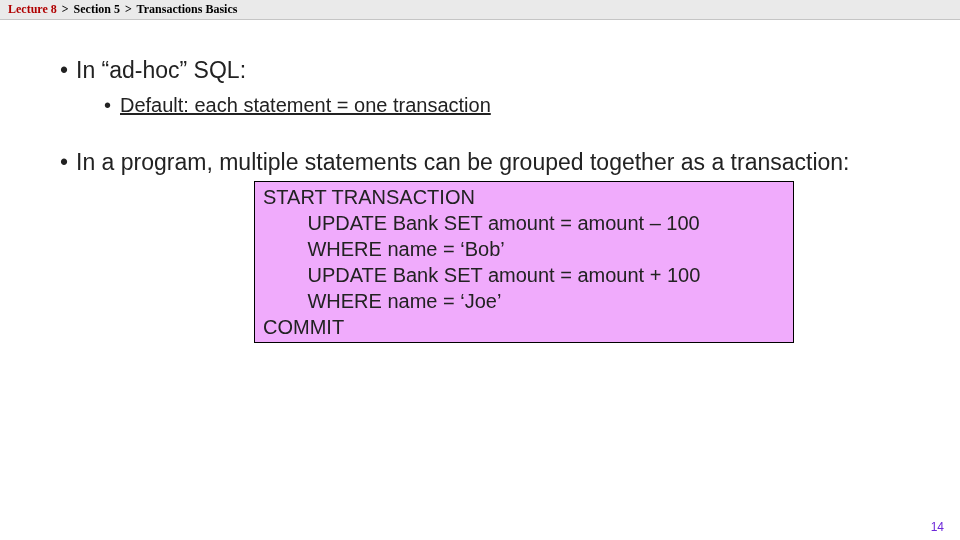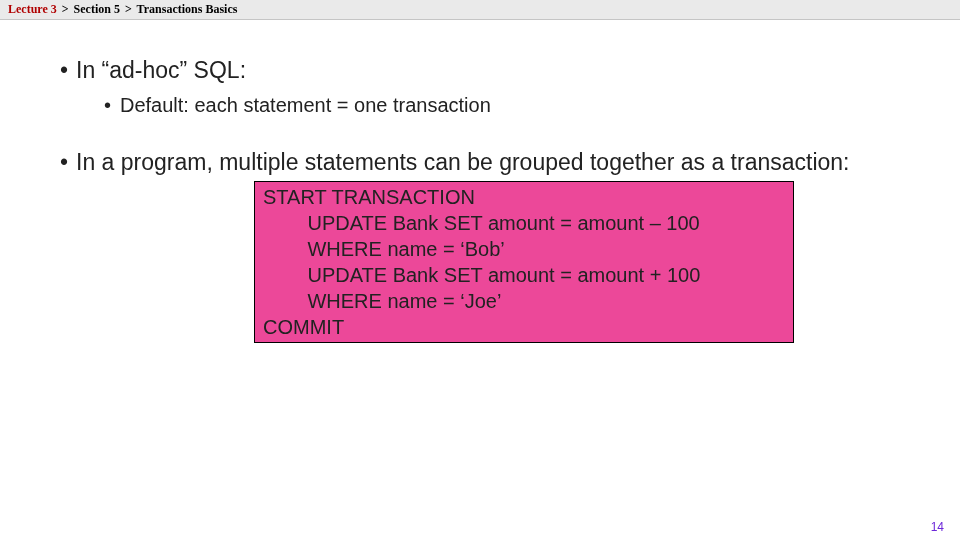--- a/index.html
+++ b/index.html
@@ -45,55 +45,56 @@
     position: relative;
   }
   ul.level1 > li .bullet {
     display: inline-block;
     width: 16px;
   }
   ul.level2 {
     list-style: none;
     padding: 0 0 0 44px;
     margin: 8px 0 0 0;
+    text-decoration: underline;
   }
   ul.level2 > li {
     font-size: 20px;
     font-weight: 400;
     position: relative;
   }
   ul.level2 > li .bullet {
     display: inline-block;
     width: 16px;
   }
   .body-text { line-height: 1.25; }
   .codebox {
     border: 1px solid #000;
     margin: 4px 0 0 194px;
     width: 540px;
     padding: 2px 8px 2px 8px;
     font-family: Arial, sans-serif;
     font-size: 20px;
     line-height: 1.3;
     white-space: pre;
-    background: #ec4899;
+    background: #f0abfc;
   }
   .pagenum {
     position: absolute;
     right: 16px;
     bottom: 6px;
     font-size: 12px;
     color: #6d28d9;
   }
 </style>
 </head>
 <body>
 
 <div class="breadcrumb-bar">
-  <span class="crumb accent">Lecture 3</span>
+  <span class="crumb accent">Lecture 8</span>
   <span class="sep">&gt;</span>
   <span class="crumb">Section 5</span>
   <span class="sep">&gt;</span>
   <span class="crumb">Transactions Basics</span>
 </div>
 
 <div class="slide">
 
   <ul class="level1">
     <li>

